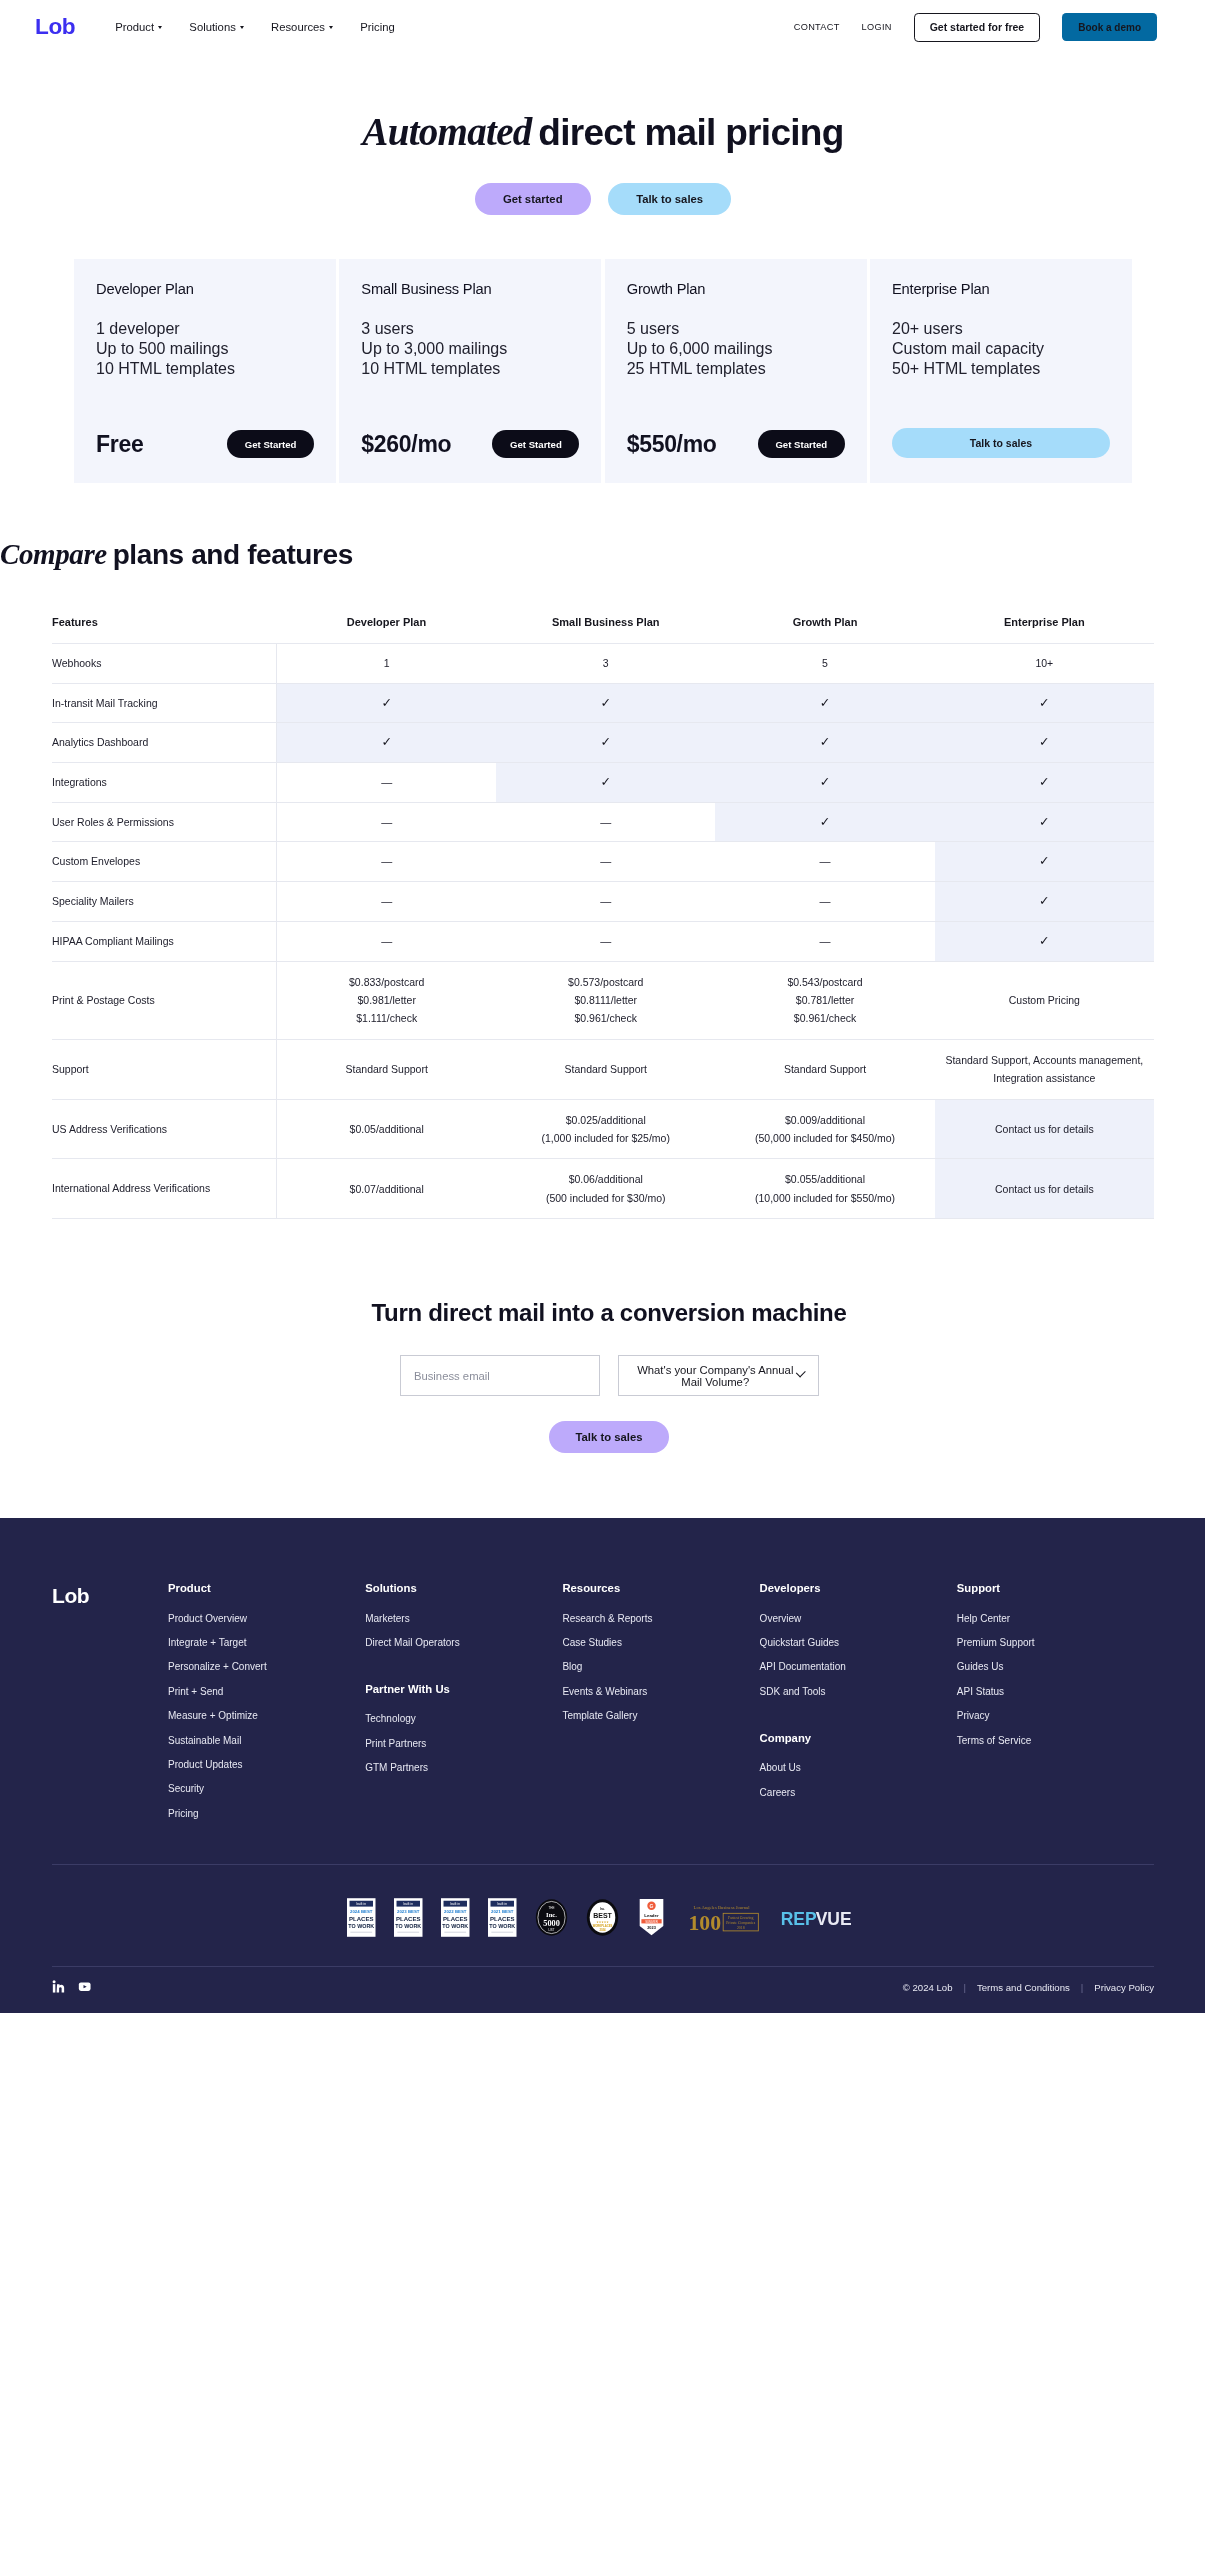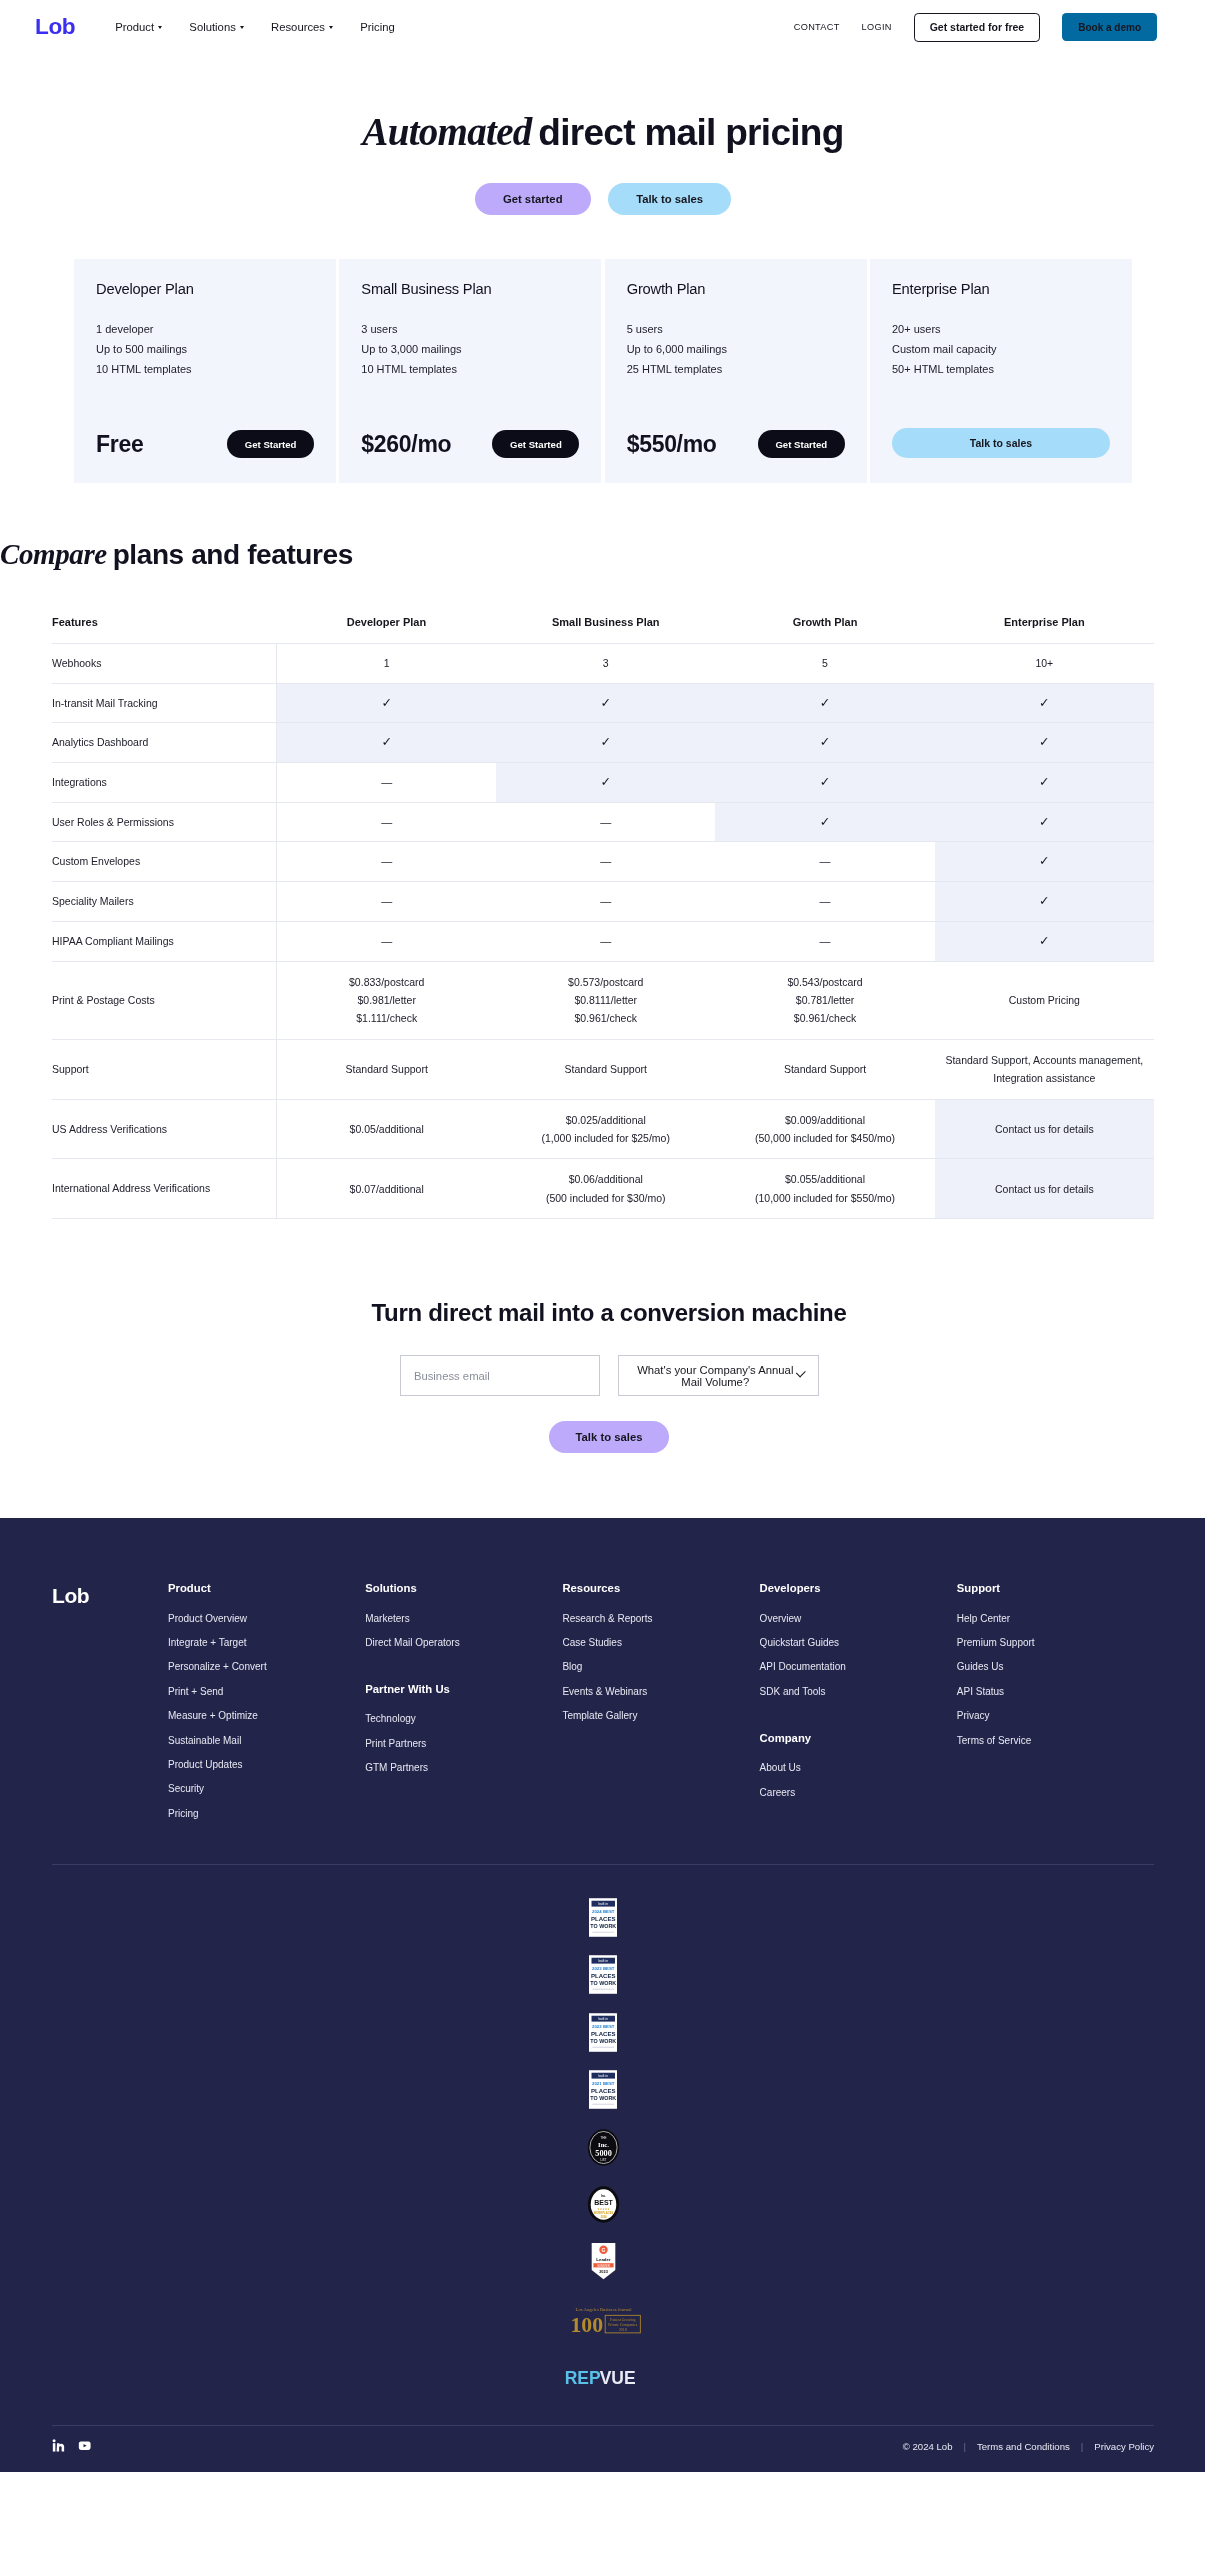--- a/index.html
+++ b/index.html
@@ -128,21 +128,21 @@
     flex-direction: column;
   }
   .card h3 {
     font-size: 14.7px;
     font-weight: 500;
     letter-spacing: -0.2px;
     margin-bottom: 22.6px;
   }
   .card li {
     list-style: none;
-    font-size: 11px;
+    font-size: 16px;
     line-height: 20px;
     color: #21212e;
   }
   .card-bottom {
     margin-top: auto;
     display: flex;
     align-items: center;
     justify-content: space-between;
   }
   .price { font-size: 23px; font-weight: 700; letter-spacing: -0.3px; }
@@ -289,21 +289,20 @@
     cursor: pointer;
   }
   .badges {
     border-top: 0.8px solid #3b3c66;
     margin-top: 32px;
     padding: 33px 0 28.5px;
     display: flex;
     align-items: center;
     justify-content: center;
     gap: 18.4px;
-    flex-direction: column;
   }
   .bdg { height: 39px; display: block; }
   .f-bottom {
     border-top: 0.8px solid #3b3c66;
     display: flex;
     align-items: center;
     padding: 13.4px 0 18.4px;
   }
   .socials { display: flex; gap: 11px; }
   .soc {

